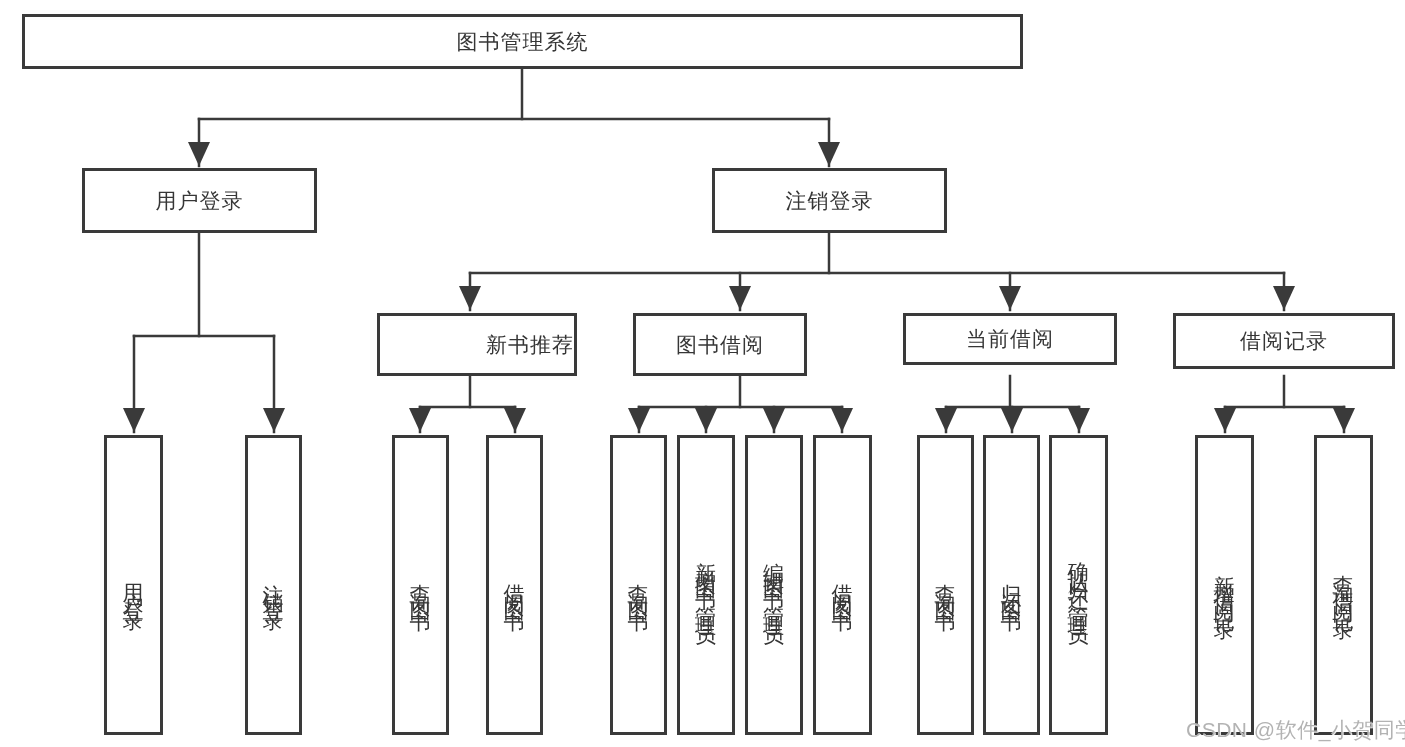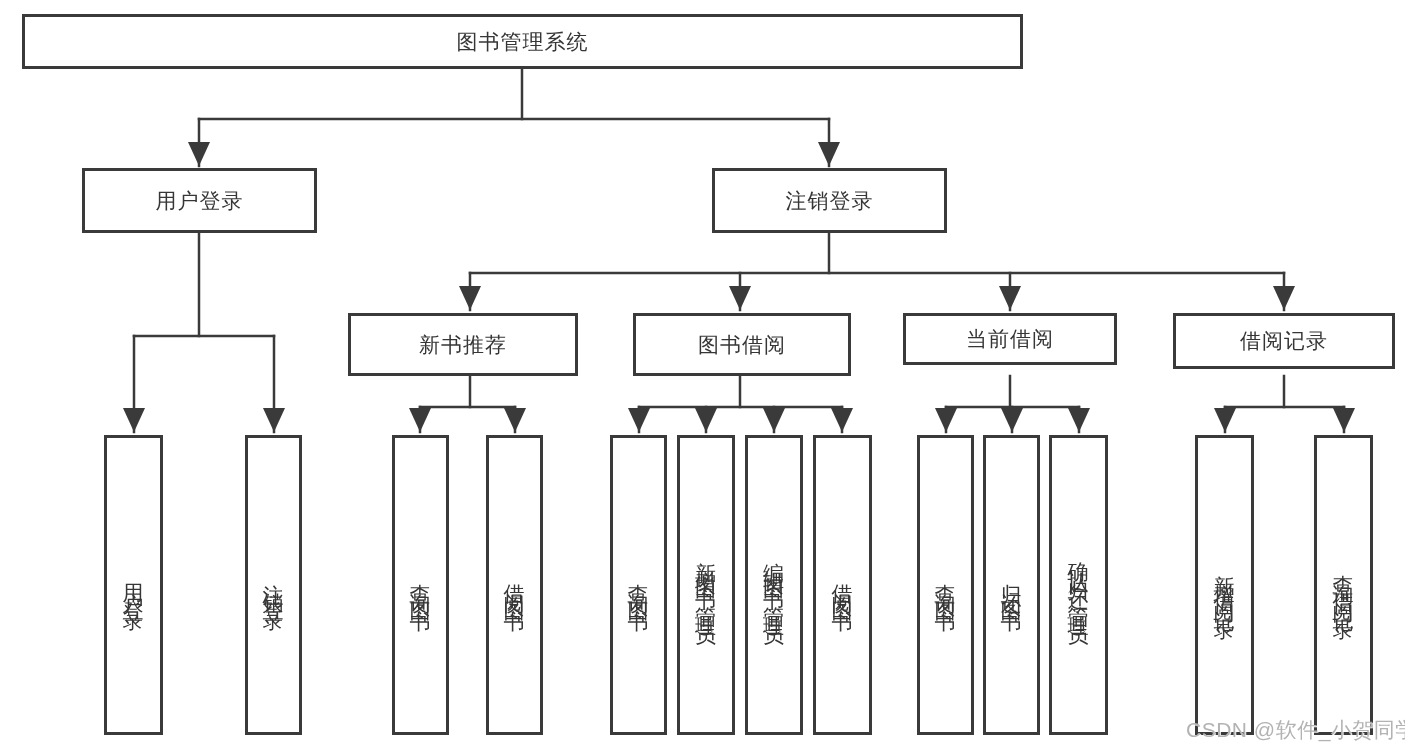--- a/index.html
+++ b/index.html
@@ -111,24 +111,24 @@
     <span class="lbl">图书管理系统</span>
   </div>
 
   <div class="node" style="left:82px; top:168px; width:235px; height:65px;">
     <span class="lbl">用户登录</span>
   </div>
   <div class="node" style="left:712px; top:168px; width:235px; height:65px;">
     <span class="lbl">注销登录</span>
   </div>
 
-  <div class="node" style="left:348px; top:313px; width:230px; height:63px;">
+  <div class="node" style="left:377px; top:313px; width:200px; height:63px;justify-content:flex-end;">
     <span class="lbl">新书推荐</span>
   </div>
-  <div class="node" style="left:633px; top:313px; width:218px; height:63px;">
+  <div class="node" style="left:633px; top:313px; width:174px; height:63px;">
     <span class="lbl">图书借阅</span>
   </div>
   <div class="node" style="left:903px; top:313px; width:214px; height:52px;">
     <span class="lbl">当前借阅</span>
   </div>
   <div class="node" style="left:1173px; top:313px; width:222px; height:56px;">
     <span class="lbl">借阅记录</span>
   </div>
 
   <div class="node vnode" style="left:104px; top:435px; width:59px; height:300px;">

